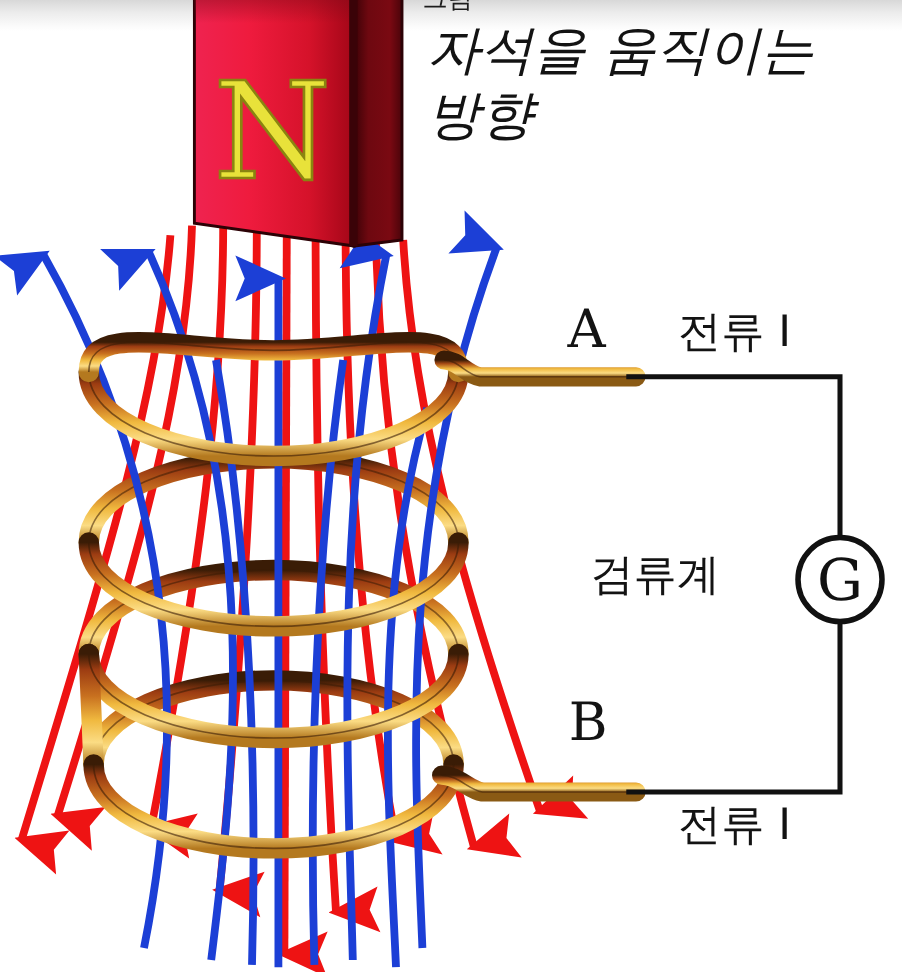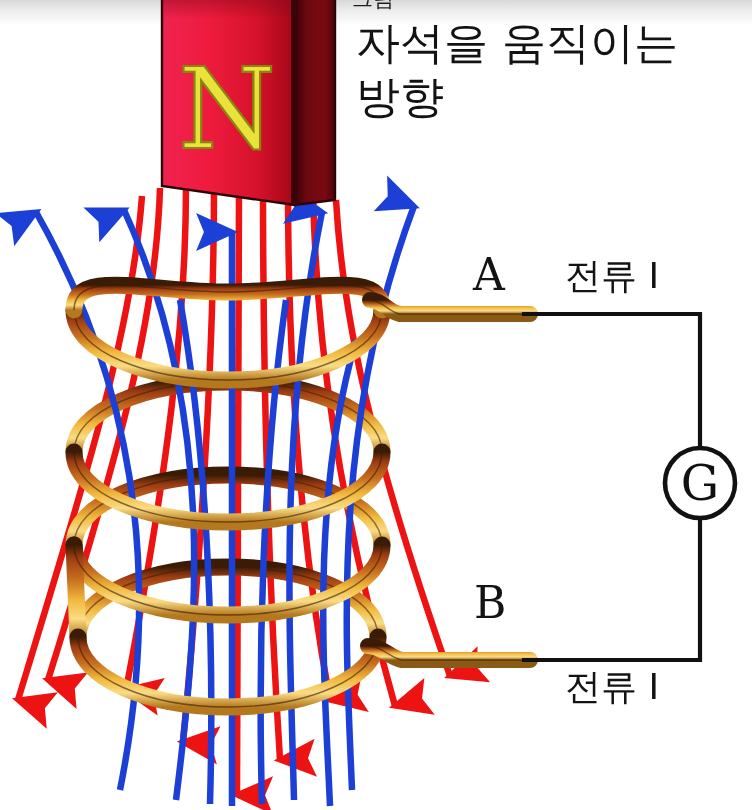--- a/index.html
+++ b/index.html
@@ -54,20 +54,21 @@
     white-space: pre;
     z-index: 6;
   }
   #title-text {
     left: 356px;
     top: 16px;
     font-size: 44px;
     line-height: 54px;
     letter-spacing: 0px;
     font-family: "DejaVu Sans", "Liberation Sans", sans-serif;
+    font-style: italic;
   }
   #label-a {
     left: 473px;
     top: 249px;
     font-size: 44px;
     font-family: "DejaVu Serif", "Liberation Serif", serif;
   }
   #label-b {
     left: 474px;
     top: 577px;
@@ -241,14 +242,15 @@
 방향</div>
 
   <div class="txt" id="label-a">A</div>
 
   <div class="txt" id="label-b">B</div>
 
   <div class="txt" id="current-top">전류 I</div>
 
   <div class="txt" id="current-bottom">전류 I</div>
 
+  <div class="txt" id="galvo-label">검류계</div>
 
 </div>
 
 </body></html>

